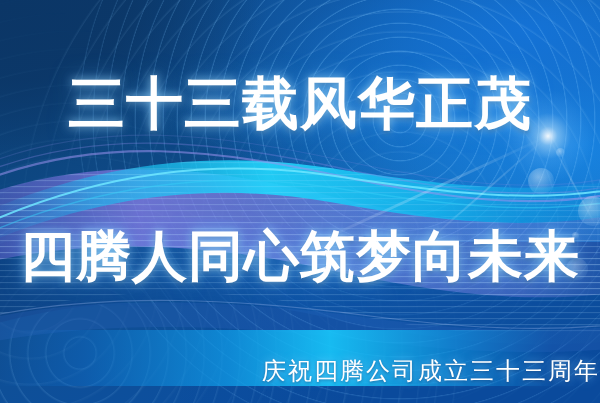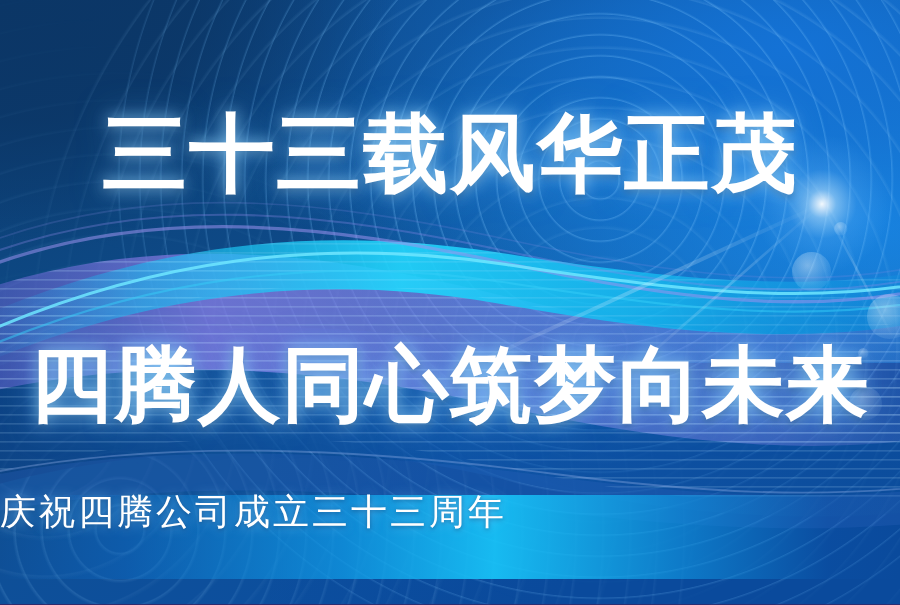--- a/index.html
+++ b/index.html
@@ -122,21 +122,21 @@
     letter-spacing:1px;
     white-space:nowrap;
     text-shadow:
       0 0 10px rgba(150,215,255,.85),
       0 0 22px rgba(90,180,255,.55),
       0 2px 4px rgba(4,30,70,.45);
   }
   #line1{font-size:57px;line-height:62px;}
   #line2{font-size:55px;line-height:60px;margin-top:23px;}
 
-  .subtitle-wrap{position:absolute;left:0;top:320px;width:600px;text-align:left;}
+  .subtitle-wrap{position:absolute;left:0;top:349px;width:600px;text-align:right;}
   .subtitle{
     display:inline-block;
     color:#ffffff;
     font-size:24px;line-height:44px;
     font-family:"Liberation Serif","DejaVu Serif",serif;
     font-weight:400;
     letter-spacing:2px;
     white-space:nowrap;
     text-shadow:0 0 8px rgba(120,200,255,.8), 0 1px 3px rgba(5,40,90,.6);
   }

